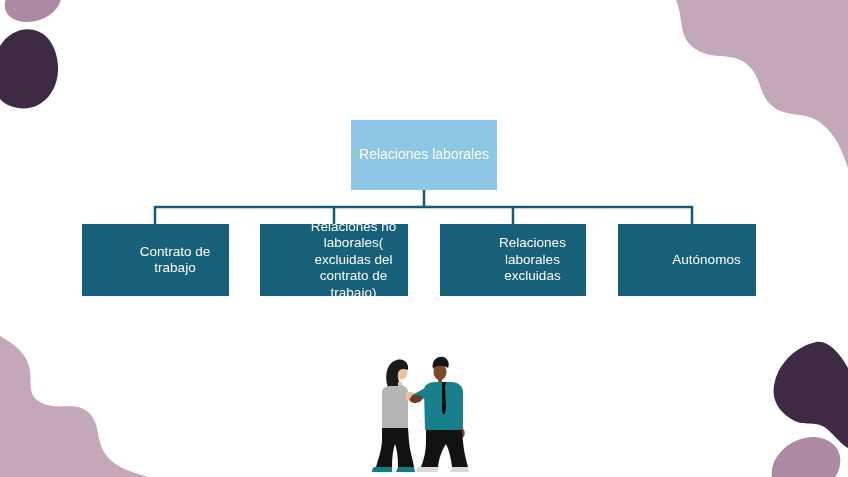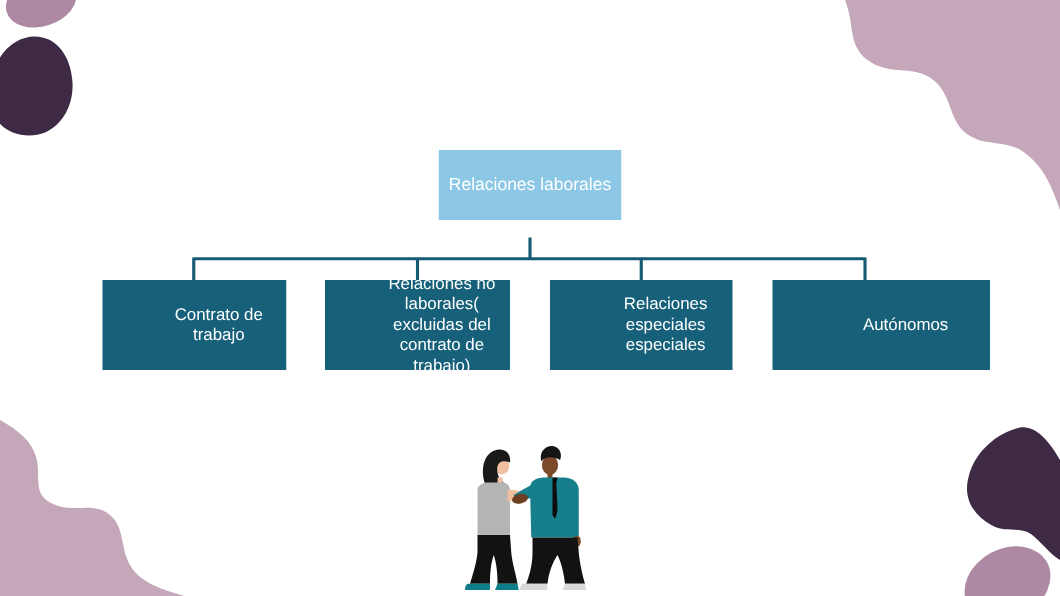--- a/index.html
+++ b/index.html
@@ -7,30 +7,30 @@
     width:848px;height:477px;position:relative;overflow:hidden;
     background:#ffffff;font-family:"Liberation Sans",sans-serif;
   }
   .layer{position:absolute;left:0;top:0;width:848px;height:477px;}
   .box{
     position:absolute;display:flex;align-items:center;justify-content:center;
     text-align:center;color:#ffffff;box-sizing:border-box;padding:2px 5px;
     line-height:1.22;
   }
   .root-box{
-    left:351px;top:120px;width:146px;height:56px;
+    left:351px;top:120px;width:146px;height:70px;
     background:#8dc7e6;font-size:14px;
   }
   .child-box{
     top:224px;height:72px;background:#17607a;font-size:13.5px;padding-left:44px;
   }
   .child-1{left:82px;width:147px;}
   .child-2{left:260px;width:148px;}
   .child-3{left:440px;width:146px;}
-  .child-4{left:618px;width:174px;justify-content:center;}
+  .child-4{left:618px;width:138px;justify-content:center;}
   .illustration{position:absolute;left:358px;top:356px;width:112px;height:120px;}
 </style>
 </head>
 <body>
 
 <svg class="layer" viewBox="0 0 848 477" aria-hidden="true">
 
   <ellipse cx="33" cy="1" rx="29" ry="20" transform="rotate(-18 33 1)" fill="#ae89a4"></ellipse>
 
   <path fill="#3e2a44" d="M0,46 C8,33 22,27 34,30 C48,33 57,48 58,66 C59,84 50,100 36,106 C24,111 8,108 0,99 Z"></path>
@@ -52,21 +52,21 @@
   <span>Relaciones laborales</span>
 </div>
 
 <div class="box child-box child-1">
   <span>Contrato de trabajo</span>
 </div>
 <div class="box child-box child-2">
   <span>Relaciones no laborales( excluidas del contrato de trabajo)</span>
 </div>
 <div class="box child-box child-3">
-  <span>Relaciones especiales especiales</span>
+  <span>Relaciones laborales excluidas</span>
 </div>
 <div class="box child-box child-4">
   <span>Autónomos</span>
 </div>
 
 <svg class="illustration" viewBox="0 0 112 120" aria-hidden="true">
 
   <g>
     <circle cx="43" cy="17" r="6.5" fill="#efbf9f"></circle>
     <path d="M30,31 C26,20 29,6 39,4 C47,2 51,8 50,14 C45,12 41,13 40,17 C39,22 41,27 45,30 C41,33 33,34 30,31 Z" fill="#1a1a1a"></path>

